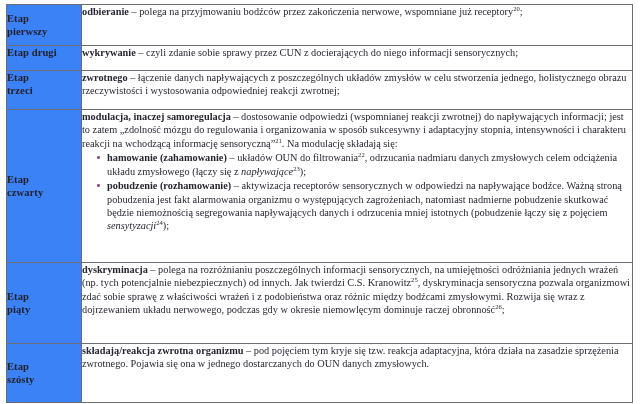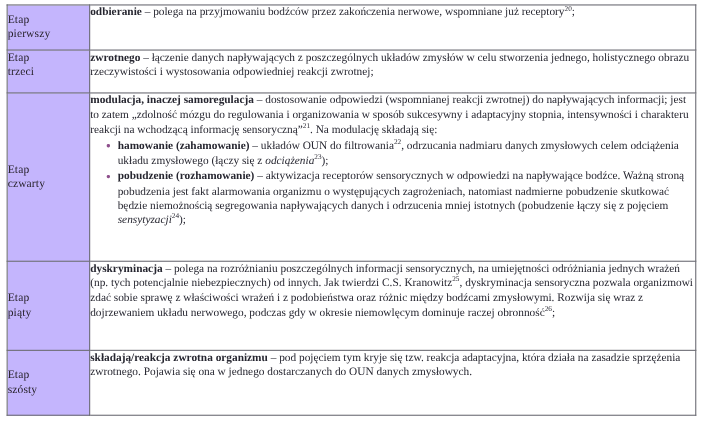--- a/index.html
+++ b/index.html
@@ -35,25 +35,25 @@
 
   table.stages td {
     border: 1px solid #6d6d75;
     vertical-align: top;
     padding: 0;
   }
 
   
   td.stage-label {
     width: 74px;
-    background: #c4b5fd;
+    background: #3b82f6;
     text-align: left;
     vertical-align: middle;
     padding: 4px 6px 5px 8px;
-    font-weight: normal;
+    font-weight: bold;
     font-size: 10.5px;
     line-height: 1.24;
     letter-spacing: 0.1px;
     color: #241f27;
   }
   td.stage-label .lbl {
     display: block;
     white-space: pre-line;
   }
 
@@ -133,40 +133,48 @@
       <tr class="r1">
         <td class="stage-label">
           <span class="lbl">Etap
 pierwszy</span>
         </td>
         <td class="stage-body">
           <p><span class="term">odbieranie</span><span> – </span><span>polega na przyjmowaniu bodźców przez zakończenia nerwowe, wspomniane już receptory</span><sup>20</sup><span>;</span></p>
         </td>
       </tr>
 
+      <tr class="r2">
+        <td class="stage-label">
+          <span class="lbl">Etap drugi</span>
+        </td>
+        <td class="stage-body">
+          <p><span class="term">wykrywanie</span><span> – </span><span>czyli zdanie sobie sprawy przez CUN z docierających do niego informacji sensorycznych;</span></p>
+        </td>
+      </tr>
 
       <tr class="r3">
         <td class="stage-label">
           <span class="lbl">Etap
 trzeci</span>
         </td>
         <td class="stage-body">
           <p><span class="term">zwrotnego</span><span> – </span><span>łączenie danych napływających z poszczególnych układów zmysłów w celu stworzenia jednego, holistycznego obrazu rzeczywistości i wystosowania odpowiedniej reakcji zwrotnej;</span></p>
         </td>
       </tr>
 
       <tr class="r4">
         <td class="stage-label">
           <span class="lbl">Etap
 czwarty</span>
         </td>
         <td class="stage-body">
           <p><span class="term">modulacja, inaczej samoregulacja</span><span> – </span><span>dostosowanie odpowiedzi (wspomnianej reakcji zwrotnej) do napływających informacji; jest to zatem „zdolność mózgu do regulowania i organizowania w sposób sukcesywny i adaptacyjny stopnia, intensywności i charakteru reakcji na wchodzącą informację sensoryczną”</span><sup>21</sup><span>. Na modulację składają się:</span></p>
           <ul class="sub">
-            <li><span class="term">hamowanie (zahamowanie)</span><span> – </span><span>układów OUN do filtrowania</span><sup>22</sup><span>, odrzucania nadmiaru danych zmysłowych celem odciążenia układu zmysłowego (łączy się z </span><span class="ital">odciążenia</span><sup>23</sup><span>);</span></li>
+            <li><span class="term">hamowanie (zahamowanie)</span><span> – </span><span>układów OUN do filtrowania</span><sup>22</sup><span>, odrzucania nadmiaru danych zmysłowych celem odciążenia układu zmysłowego (łączy się z </span><span class="ital">napływające</span><sup>23</sup><span>);</span></li>
             <li><span class="term">pobudzenie (rozhamowanie)</span><span> – </span><span>aktywizacja receptorów sensorycznych w odpowiedzi na napływające bodźce. Ważną stroną pobudzenia jest fakt alarmowania organizmu o występujących zagrożeniach, natomiast nadmierne pobudzenie skutkować będzie niemożnością segregowania napływających danych i odrzucenia mniej istotnych (pobudzenie łączy się z pojęciem </span><sup></sup><span></span><span class="ital">sensytyzacji</span><sup>24</sup><span>);</span></li>
           </ul>
         </td>
       </tr>
 
       <tr class="r5">
         <td class="stage-label">
           <span class="lbl">Etap
 piąty</span>
         </td>

